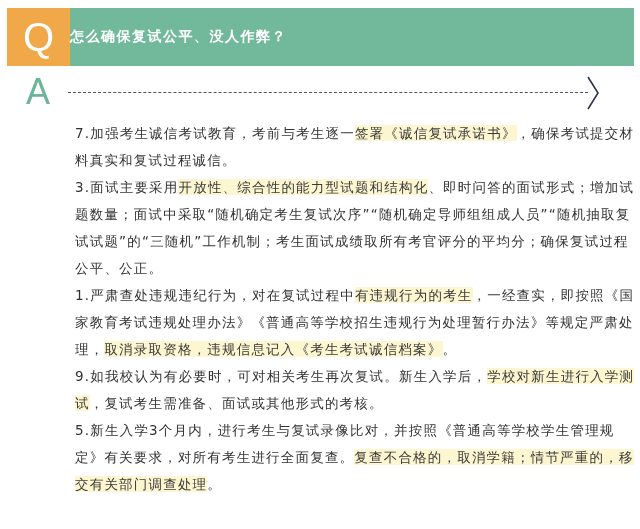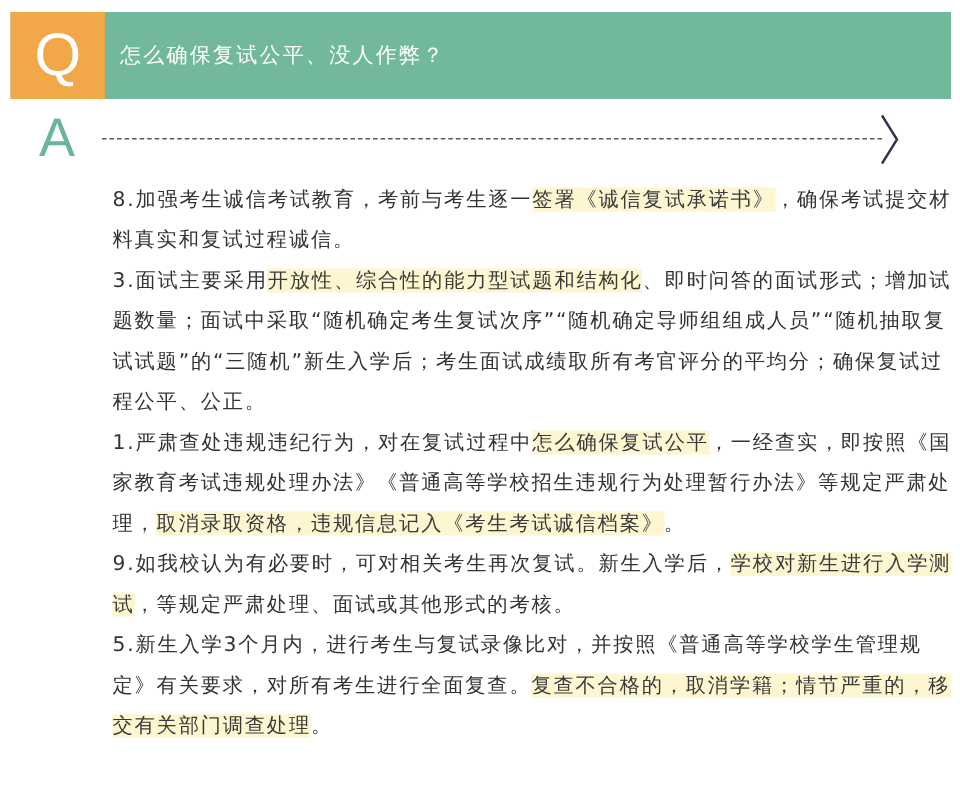--- a/index.html
+++ b/index.html
@@ -3,21 +3,21 @@
 <meta charset="utf-8">
 <style>
   html, body { margin: 0; padding: 0; background: #ffffff; }
   body { width: 640px; height: 529px; position: relative; overflow: hidden;
          font-family: "DejaVu Sans", "Liberation Sans", sans-serif; }
   .q-bar { position: absolute; left: 7px; top: 8px; width: 627px; height: 58px;
            background: #72B99C; display: flex; align-items: center; }
   .q-box { width: 63px; height: 58px; background: #F0A848; display: flex;
            align-items: center; justify-content: center; }
   .q-letter { color: #ffffff; font-family: "Liberation Sans", sans-serif; font-size: 40px; line-height: 1; }
-  .q-title { color: #ffffff; font-size: 14px; font-weight: normal; margin-left: 10px; letter-spacing: 1.5px; }
+  .q-title { color: #ffffff; font-size: 14px; font-weight: bold; letter-spacing: 1.5px; }
   .a-letter { position: absolute; left: 26px; top: 74px; color: #6BB598; font-family: "Liberation Sans", sans-serif;
               font-size: 36px; line-height: 1; }
   .dash { position: absolute; left: 68px; top: 92px; width: 520px; border-top: 1px dashed #555; }
   .chev { position: absolute; left: 586px; top: 76px; }
   .body { position: absolute; left: 75px; top: 120px; width: 560px; font-size: 13.5px; color: #333;
           line-height: 27px; letter-spacing: 1.2px; }
   .para { margin: 0; }
   .hl { background: #FDF6D0; color: #3a3a3a; }
 </style>
 </head>
@@ -30,18 +30,18 @@
   <span class="q-title">怎么确保复试公平、没人作弊？</span>
 </div>
 
 <span class="a-letter">A</span>
 <div class="dash"></div>
 <svg class="chev" width="14" height="34" viewBox="0 0 14 34">
   <polyline points="2,1 12,17 2,33" fill="none" stroke="#2d3350" stroke-width="1.6"></polyline>
 </svg>
 
 <div class="body" id="answer-body">
-    <p class="para"><span>8.加强考生诚信考试教育，考前与考生逐一</span><span class="hl">签署《诚信复试承诺书》</span><span>，确保考试提交材料真实和复试过程诚信。</span></p>
-    <p class="para"><span>3.面试主要采用</span><span class="hl">开放性、综合性的能力型试题和结构化</span><span>、即时问答的面试形式；增加试题数量；面试中采取“随机确定考生复试次序”“随机确定导师组组成人员”“随机抽取复试试题”的“三随机”新生入学后；考生面试成绩取所有考官评分的平均分；确保复试过程公平、公正。</span></p>
-    <p class="para"><span>1.严肃查处违规违纪行为，对在复试过程中</span><span class="hl">怎么确保复试公平</span><span>，一经查实，即按照《国家教育考试违规处理办法》《普通高等学校招生违规行为处理暂行办法》等规定严肃处理，</span><span class="hl">取消录取资格，违规信息记入《考生考试诚信档案》</span><span>。</span></p>
-    <p class="para"><span>9.如我校认为有必要时，可对相关考生再次复试。新生入学后，</span><span class="hl">学校对新生进行入学测试</span><span>，等规定严肃处理、面试或其他形式的考核。</span></p>
+    <p class="para"><span>7.加强考生诚信考试教育，考前与考生逐一</span><span class="hl">签署《诚信复试承诺书》</span><span>，确保考试提交材料真实和复试过程诚信。</span></p>
+    <p class="para"><span>3.面试主要采用</span><span class="hl">开放性、综合性的能力型试题和结构化</span><span>、即时问答的面试形式；增加试题数量；面试中采取“随机确定考生复试次序”“随机确定导师组组成人员”“随机抽取复试试题”的“三随机”工作机制；考生面试成绩取所有考官评分的平均分；确保复试过程公平、公正。</span></p>
+    <p class="para"><span>1.严肃查处违规违纪行为，对在复试过程中</span><span class="hl">有违规行为的考生</span><span>，一经查实，即按照《国家教育考试违规处理办法》《普通高等学校招生违规行为处理暂行办法》等规定严肃处理，</span><span class="hl">取消录取资格，违规信息记入《考生考试诚信档案》</span><span>。</span></p>
+    <p class="para"><span>9.如我校认为有必要时，可对相关考生再次复试。新生入学后，</span><span class="hl">学校对新生进行入学测试</span><span>，复试考生需准备、面试或其他形式的考核。</span></p>
     <p class="para"><span>5.新生入学3个月内，进行考生与复试录像比对，并按照《普通高等学校学生管理规定》有关要求，对所有考生进行全面复查。</span><span class="hl">复查不合格的，取消学籍；情节严重的，移交有关部门调查处理</span><span>。</span></p>
   </div>
 
 </body></html>

